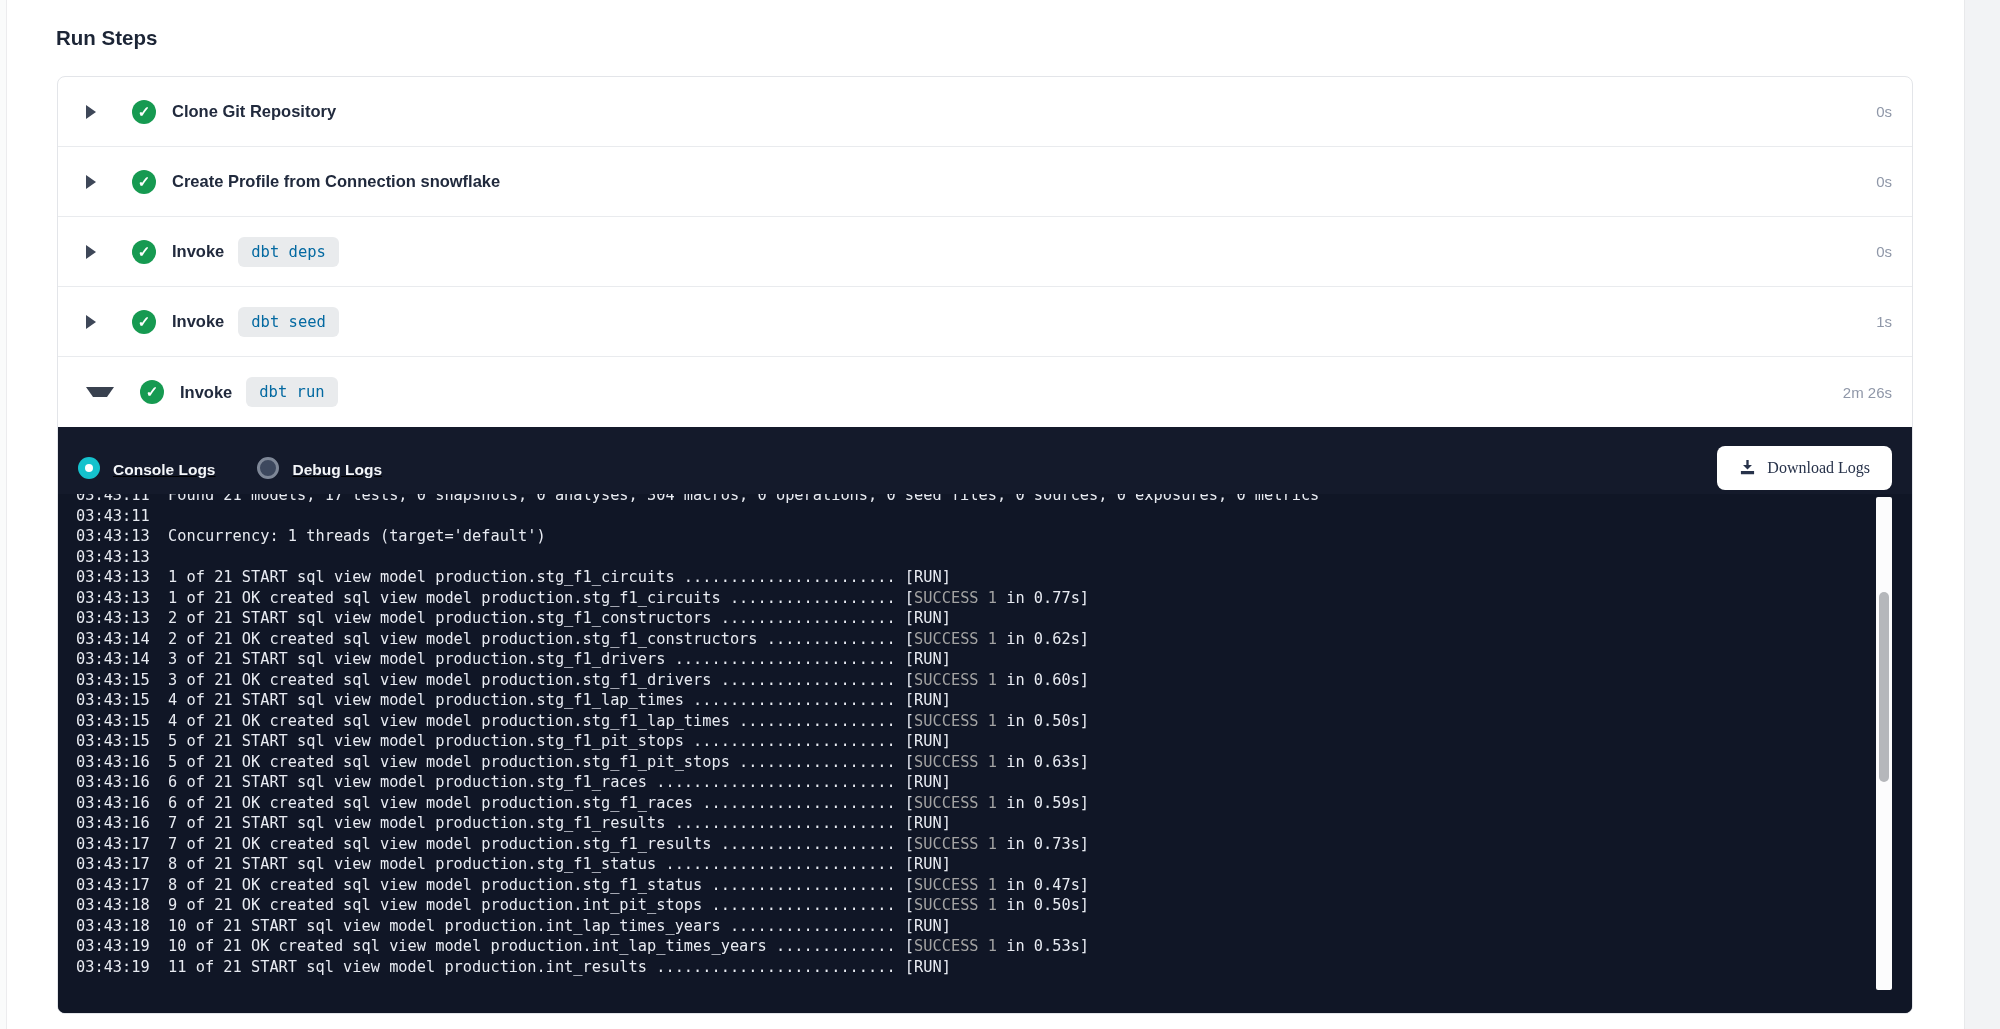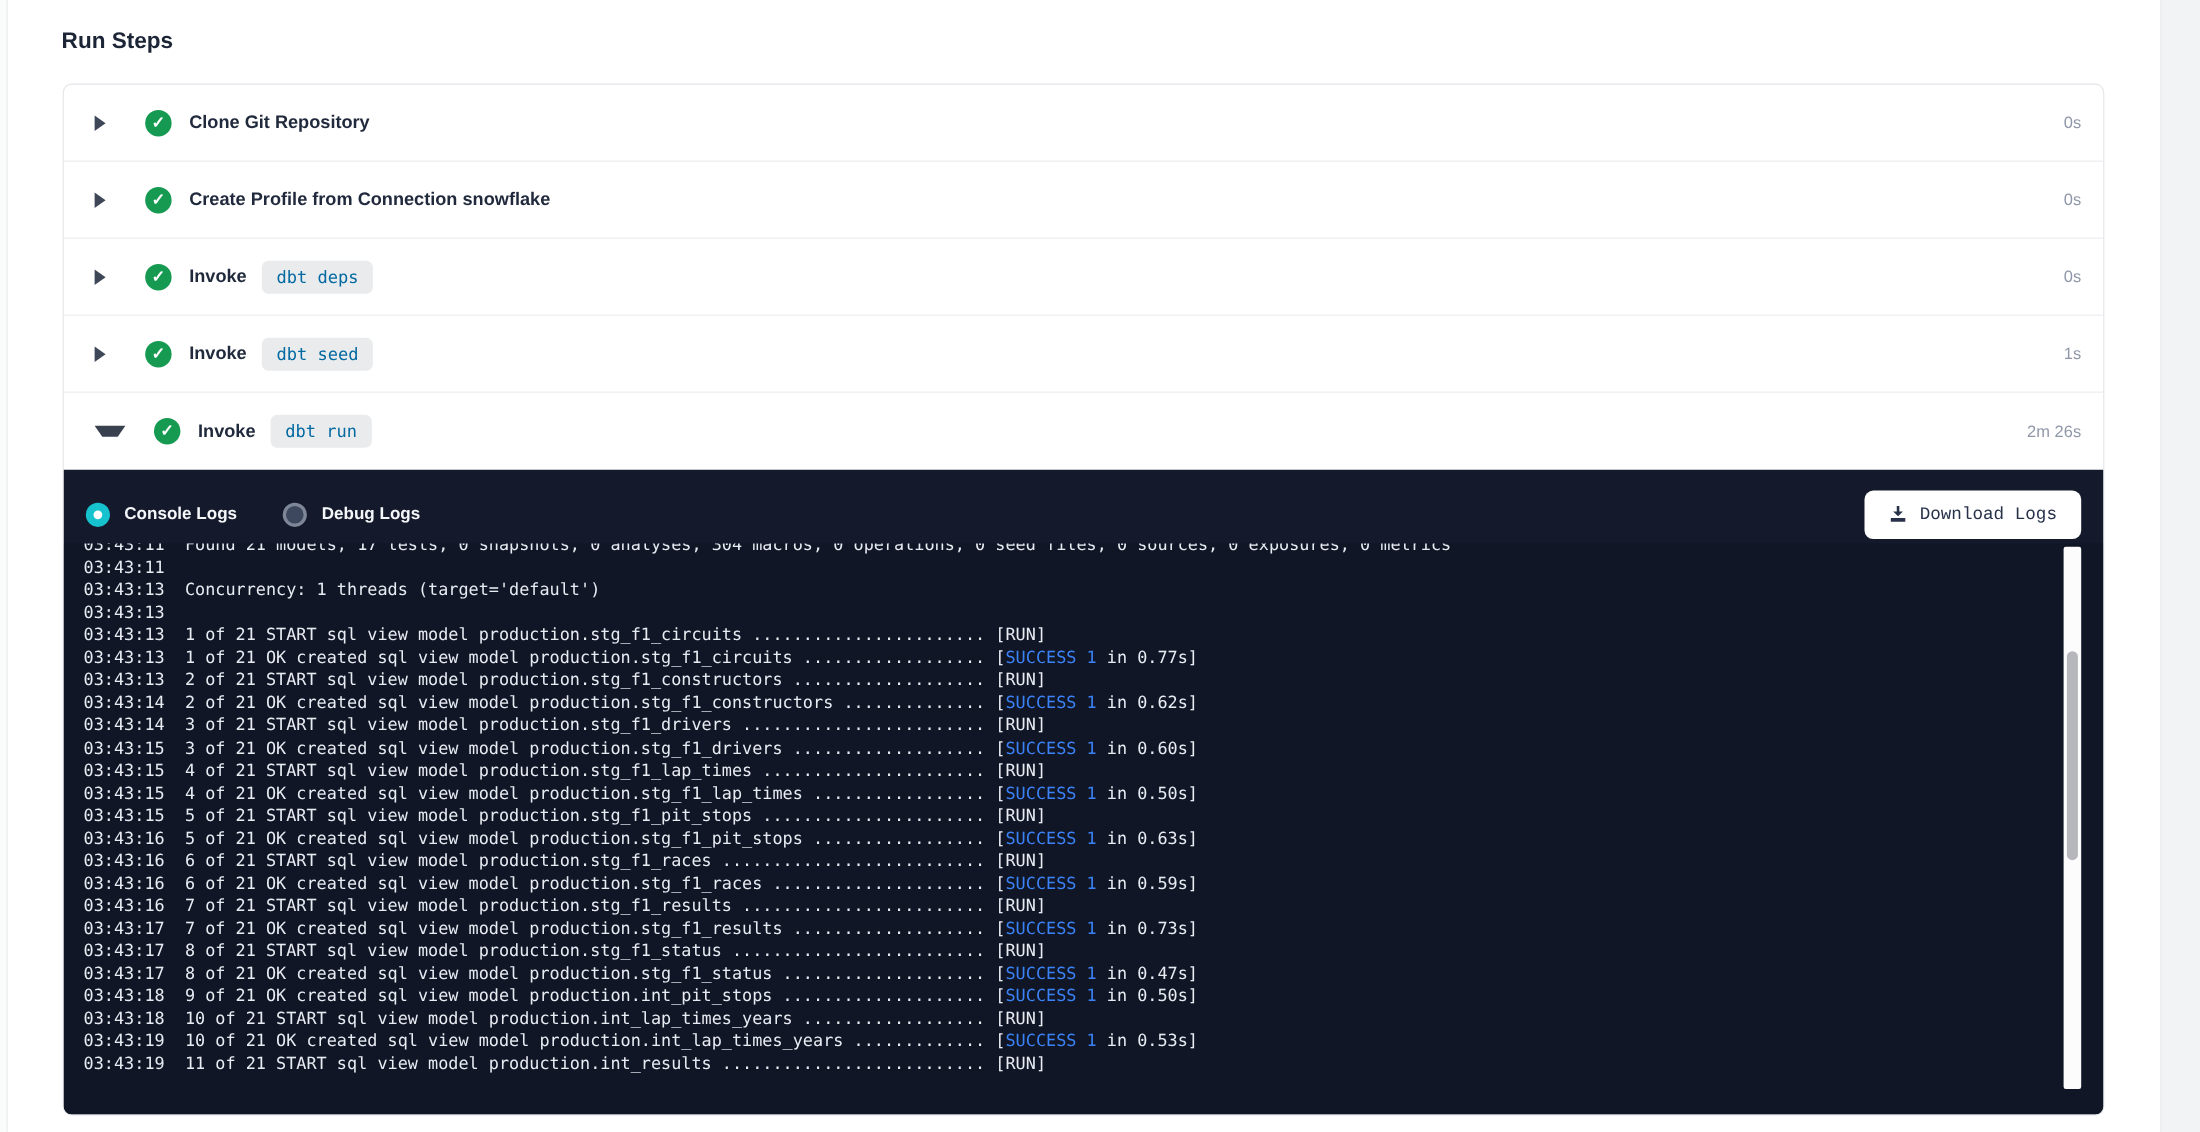--- a/index.html
+++ b/index.html
@@ -25,38 +25,38 @@
   .check{width:24px;height:24px;flex:0 0 24px;border-radius:50%;background:#169a51;color:#ffffff;
     font-size:15px;font-weight:bold;line-height:24px;text-align:center;margin-right:16px;}
 
   .step-title{font-size:16.5px;font-weight:bold;color:#212a3d;}
   .chip{margin-left:14px;background:#e9ebed;border-radius:6px;padding:6px 13px;
     font-family:"DejaVu Sans Mono",monospace;font-size:15.5px;color:#0369a1;}
   .duration{margin-left:auto;font-size:15px;color:#8f97a8;}
 
   .log-panel{flex:1 1 auto;background:#141a2b;border-radius:0 0 7px 7px;position:relative;overflow:hidden;}
   .log-header{height:67px;display:flex;align-items:center;padding:14px 20px 0 20px;box-sizing:border-box;}
-  .radio-option{display:flex;align-items:center;cursor:pointer;}
+  .radio-option{display:flex;align-items:flex-end;cursor:pointer;text-decoration:underline;}
   .radio-option + .radio-option{margin-left:42px;}
   .radio-dot{width:22px;height:22px;border-radius:50%;box-sizing:border-box;}
   .radio-dot.selected{background:#15c2cd;position:relative;}
   .radio-dot.selected::after{content:"";position:absolute;left:7px;top:7px;width:8px;height:8px;border-radius:50%;background:#ffffff;}
   .radio-dot.unselected{background:#3d485e;border:3px solid #7e8797;}
   .radio-label{margin-left:13px;font-size:15.5px;font-weight:bold;color:#f4f6f9;}
 
   .download-btn{margin-left:auto;height:44px;background:#ffffff;border:none;border-radius:8px;
-    display:flex;align-items:center;padding:0 22px;font-family:Liberation Mono, monospace;
+    display:flex;align-items:center;padding:0 22px;font-family:Liberation Serif, serif;
     font-size:16px;color:#27324a;cursor:pointer;}
   .download-btn svg{margin-right:11px;}
 
   .log-viewport{position:absolute;left:0;top:67px;right:0;bottom:0;overflow:hidden;padding-left:18px;background:#101626;}
   .log-lines{margin-top:-9px;}
   .log-line{white-space:pre;font-family:"DejaVu Sans Mono",monospace;font-size:15.3px;line-height:20.5px;
     font-weight:normal;color:#e8ebf2;}
-  .log-line .lok{color:#3b82f6;}
+  .log-line .lok{color:#a3a3a3;}
 
   .log-scrollbar{position:absolute;right:20px;top:70px;width:16px;height:493px;background:#fcfcfd;border-radius:2px;}
   .log-scroll-thumb{position:absolute;left:3px;top:95px;width:10px;height:190px;background:#b5b7bb;border-radius:5px;}
 </style>
 </head>
 <body>
 
 <div class="stage">
   <div class="left-gutter"></div>
   <div class="right-gutter"></div>

